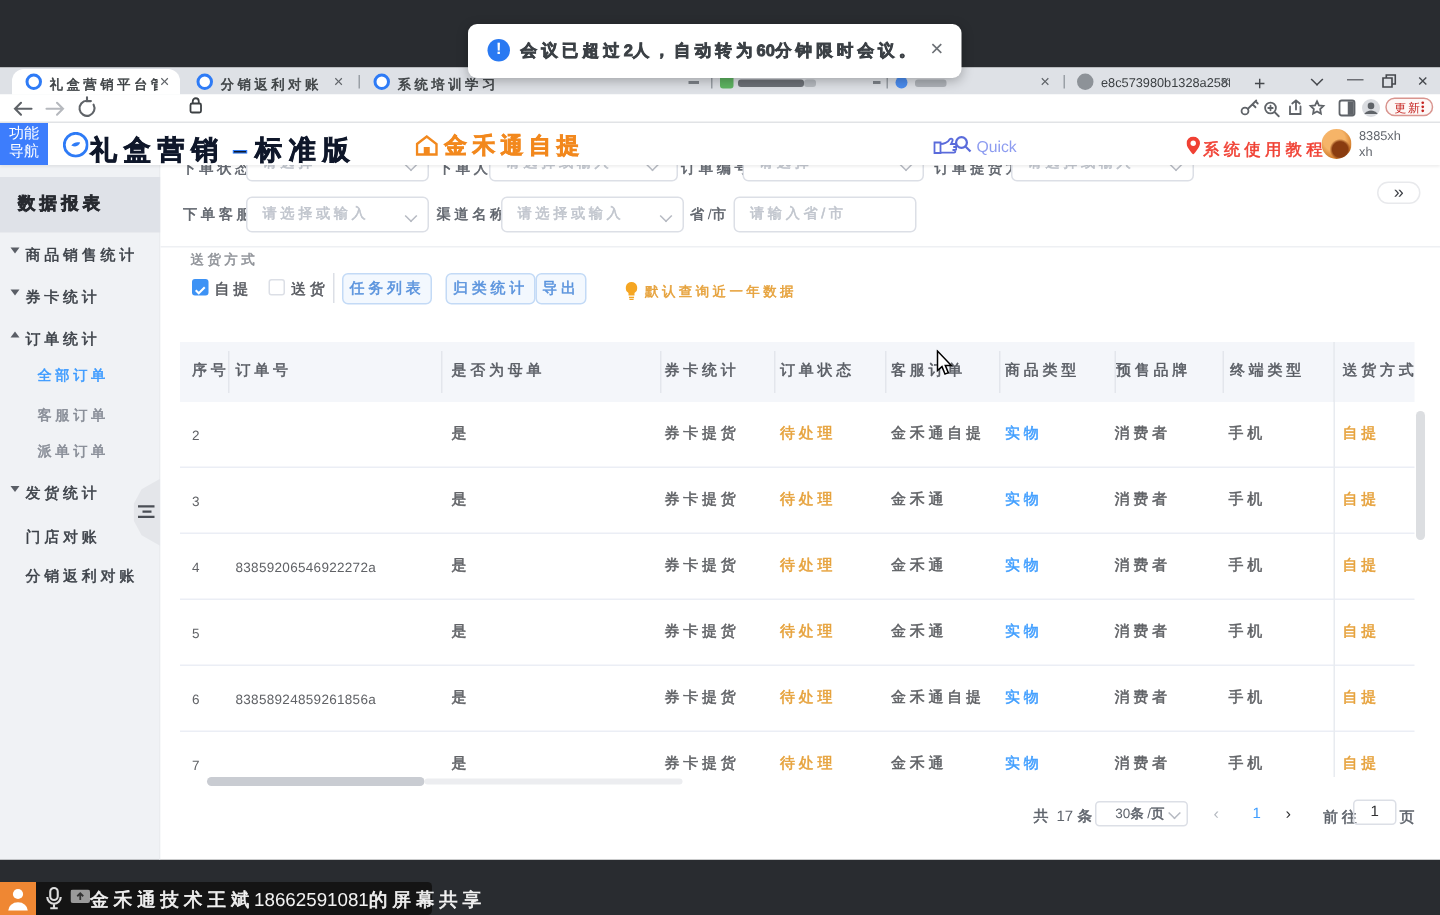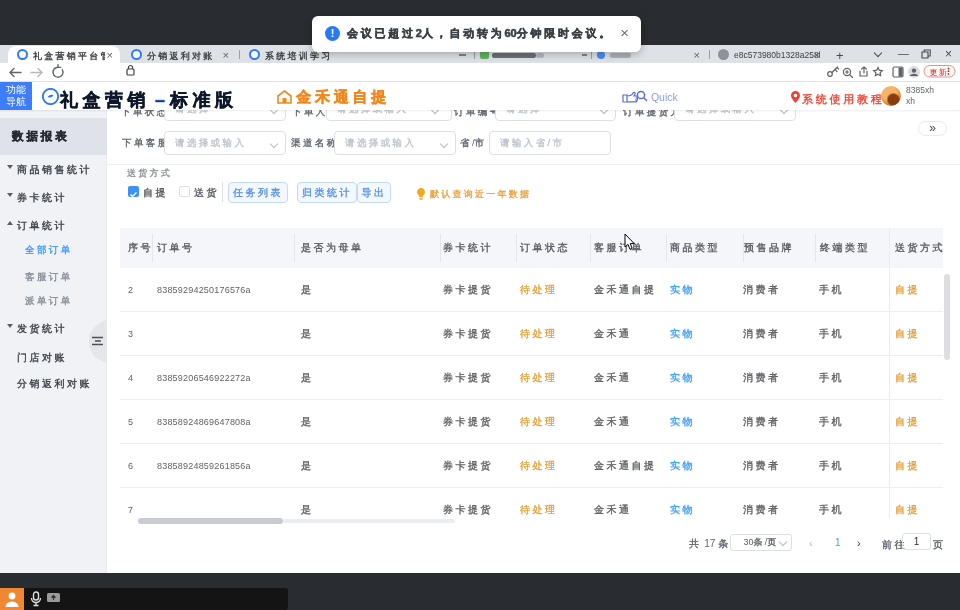--- a/index.html
+++ b/index.html
@@ -280,21 +280,20 @@
     <div class="hb" style="left:396px;"></div>
     <div class="hb" style="left:470px;"></div>
     <div class="hb" style="left:546px;"></div>
     <div class="hb" style="left:623px;"></div>
     <div class="hb" style="left:695px;"></div>
     <div class="hb" style="left:769px; top:0; height:40px;"></div>
   </div>
 
   <div class="tr" style="top:158px;">
     <div class="td num" style="left:8px;">2</div>
-    <div class="td num" style="left:37px;">83859294250176576a</div>
     <div class="td c" style="left:181px;">是</div>
     <div class="td c" style="left:323px;">券卡提货</div>
     <div class="td c orange" style="left:400px;">待处理</div>
     <div class="td c" style="left:474px;">金禾通自提</div>
     <div class="td c blue" style="left:550px;">实物</div>
     <div class="td c" style="left:623px;">消费者</div>
     <div class="td c" style="left:699px;">手机</div>
     <div class="td c orange" style="left:775px;">自提</div>
   </div>
   <div class="tr" style="top:202px;">
@@ -315,21 +314,20 @@
     <div class="td c" style="left:323px;">券卡提货</div>
     <div class="td c orange" style="left:400px;">待处理</div>
     <div class="td c" style="left:474px;">金禾通</div>
     <div class="td c blue" style="left:550px;">实物</div>
     <div class="td c" style="left:623px;">消费者</div>
     <div class="td c" style="left:699px;">手机</div>
     <div class="td c orange" style="left:775px;">自提</div>
   </div>
   <div class="tr" style="top:290px;">
     <div class="td num" style="left:8px;">5</div>
-    <div class="td num" style="left:37px;">83858924869647808a</div>
     <div class="td c" style="left:181px;">是</div>
     <div class="td c" style="left:323px;">券卡提货</div>
     <div class="td c orange" style="left:400px;">待处理</div>
     <div class="td c" style="left:474px;">金禾通</div>
     <div class="td c blue" style="left:550px;">实物</div>
     <div class="td c" style="left:623px;">消费者</div>
     <div class="td c" style="left:699px;">手机</div>
     <div class="td c orange" style="left:775px;">自提</div>
   </div>
   <div class="tr" style="top:334px;">
@@ -394,13 +392,14 @@
       </svg>
   </div>
   <svg style="position:absolute; left:30px; top:3px;" width="12" height="16" viewBox="0 0 12 16">
       <rect x="3.5" y="1" width="5" height="8" rx="2.5" fill="none" stroke="#ddd" stroke-width="1.4"></rect>
       <path d="M1.5 7a4.5 4.5 0 0 0 9 0 M6 11.5V14 M3.5 14.5h5" fill="none" stroke="#ddd" stroke-width="1.4"></path>
     </svg>
   <svg style="position:absolute; left:47px; top:5px;" width="13" height="11" viewBox="0 0 13 11">
       <rect x="0" y="0" width="13" height="9" rx="1.5" fill="#9a9a9a"></rect>
       <path d="M6.5 7V3 M4.5 4.5l2-2 2 2" stroke="#333" stroke-width="1.2" fill="none"></path>
     </svg>
+  <div style="position:absolute; left:60px; top:4px; font-size:12.5px; color:#f2f2f2; white-space:nowrap;"><span class="c ck">金禾通技术王斌</span>18662591081<span class="c ck">的屏幕共享</span></div>
 </div>
 
 </body></html>

